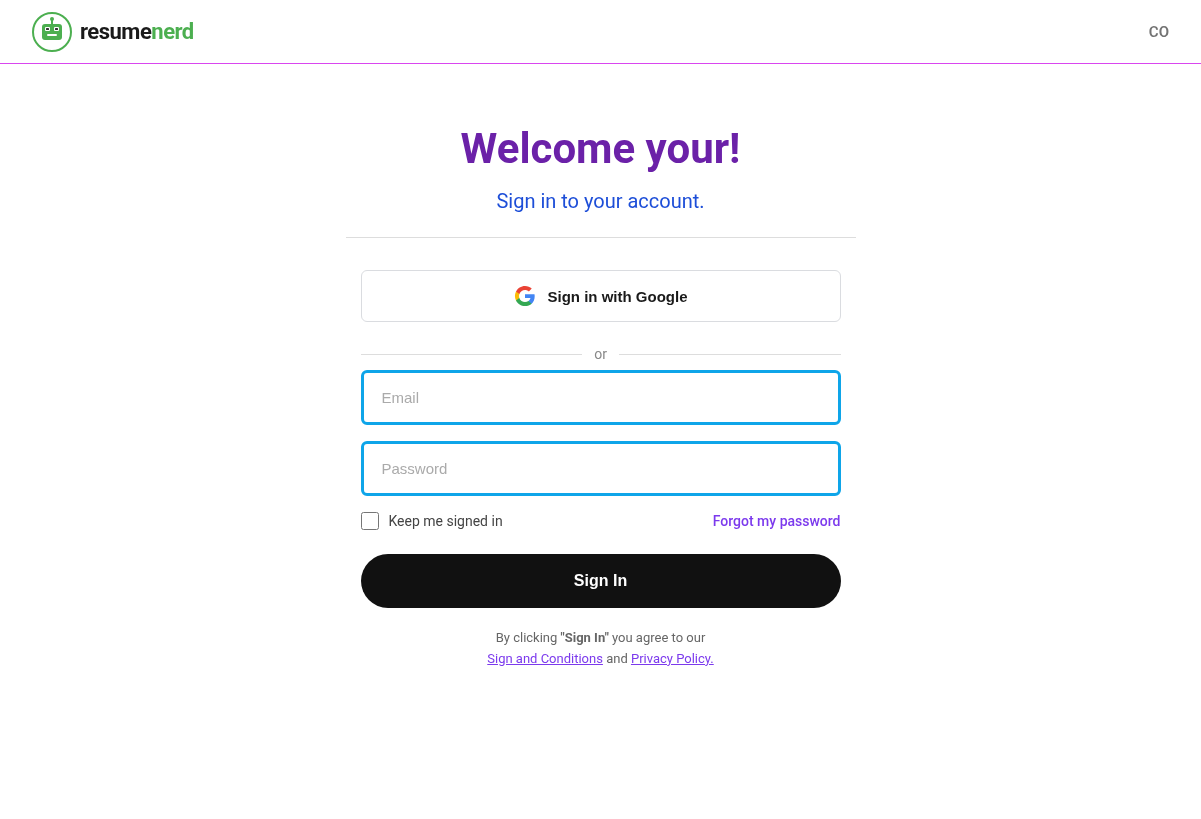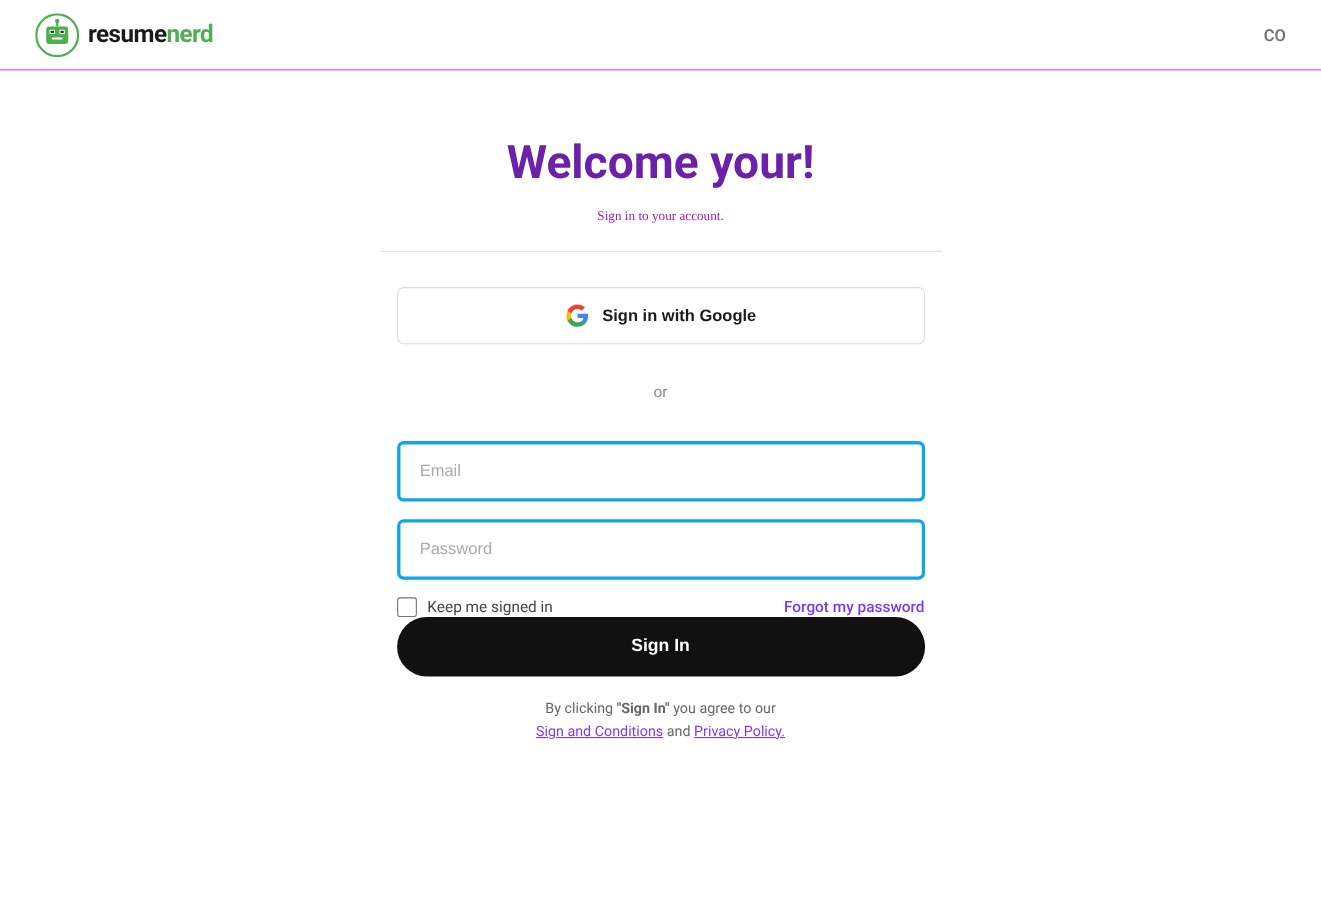--- a/index.html
+++ b/index.html
@@ -68,24 +68,23 @@
     }
 
     .welcome-title {
       font-size: 42px;
       font-weight: 700;
       color: #6b21a8;
       margin-bottom: 16px;
     }
 
     .subtitle {
-      font-size: 12px;
-      color: #a21caf;
+      font-size: 20px;
+      color: #1d4ed8;
       margin-bottom: 24px;
-      font-family: Liberation Serif, serif;
     }
 
     .divider-line {
       width: 510px;
       height: 1px;
       background: #ddd;
       margin-bottom: 32px;
     }
 
     .form-container {
@@ -117,22 +116,21 @@
     .google-logo {
       width: 22px;
       height: 22px;
     }
 
     
     .or-divider {
       display: flex;
       align-items: center;
       gap: 12px;
-      margin-bottom: 24px;
-      flex-direction: column;
+      margin-bottom: 8px;
     }
 
     .or-line {
       flex: 1;
       height: 1px;
       background: #ddd;
     }
 
     .or-text {
       font-size: 14px;
@@ -154,20 +152,21 @@
 
     .input-field::placeholder {
       color: #aaa;
     }
 
     
     .options-row {
       display: flex;
       align-items: center;
       justify-content: space-between;
+      margin-bottom: 24px;
     }
 
     .keep-signed-in {
       display: flex;
       align-items: center;
       gap: 10px;
       font-size: 14px;
       color: #444;
     }
 

